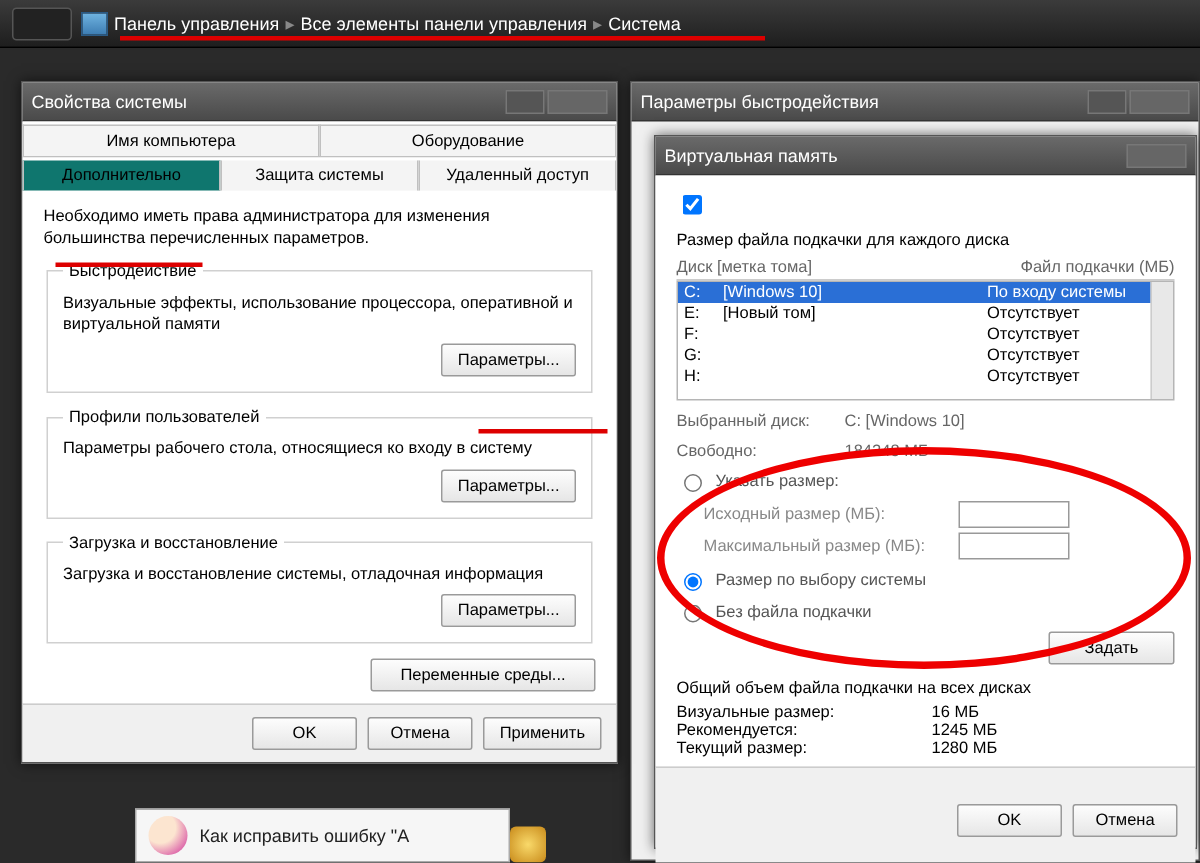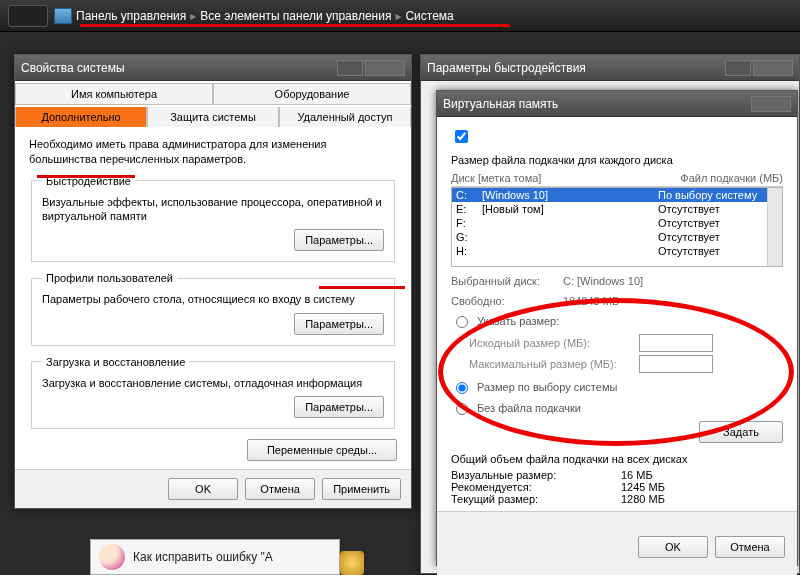--- a/index.html
+++ b/index.html
@@ -88,21 +88,21 @@
   .tab {
     flex: 1;
     padding: 4px 6px;
     text-align: center;
     background: #f4f4f4;
     border: 1px solid #c0c0c0;
     border-bottom: none;
     margin-top: 2px;
     font-size: 11px;
   }
-  .tab.active { background: #f97316; font-weight: normal; }
+  .tab.active { background: #0f766e; font-weight: normal; }
   .tabs2 { display:flex; background:#fff; }
   .tabs2 .tab { border-top: none; }
   .tab-highlight {
     position: absolute;
     left: 22px; top: 120px;
     width: 98px; height: 3px;
     background: #d00;
   }
   .sheet {
     background: #fff;
@@ -249,21 +249,21 @@
     </label>
     <div class="subhdr">Размер файла подкачки для каждого диска</div>
     <div class="disk-hdr">
       <span>Диск [метка тома]</span>
       <span>Файл подкачки (МБ)</span>
     </div>
     <div class="disk-list">
       <div class="disk-row sel">
         <span class="col-d">C:</span>
         <span class="col-l">[Windows 10]</span>
-        <span class="col-p">По выбору систему</span>
+        <span class="col-p">По входу системы</span>
       </div>
       <div class="disk-row">
         <span class="col-d">E:</span>
         <span class="col-l">[Новый том]</span>
         <span class="col-p">Отсутствует</span>
       </div>
       <div class="disk-row">
         <span class="col-d">F:</span>
         <span class="col-l"></span>
         <span class="col-p">Отсутствует</span>

